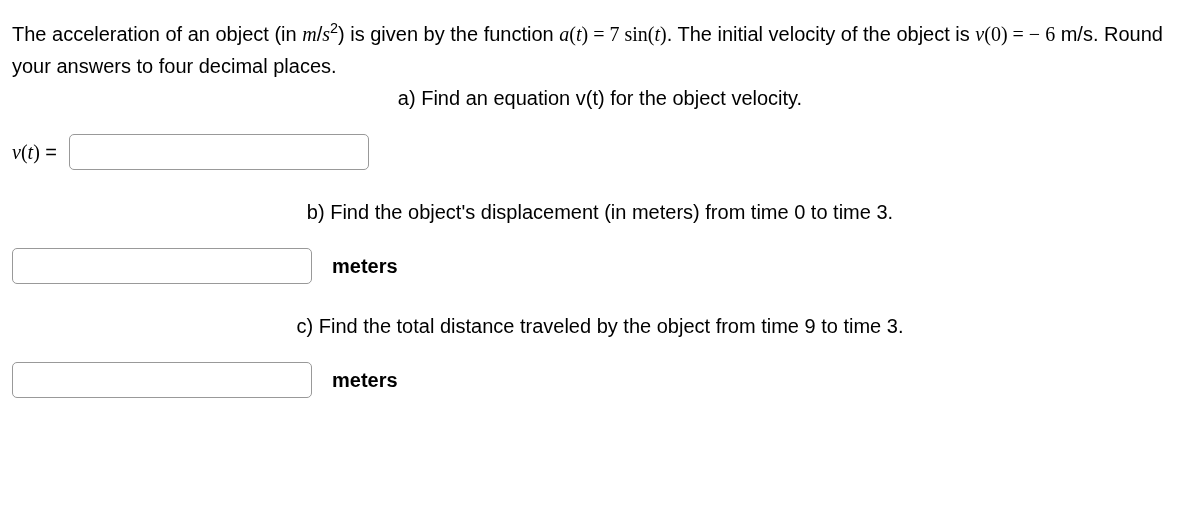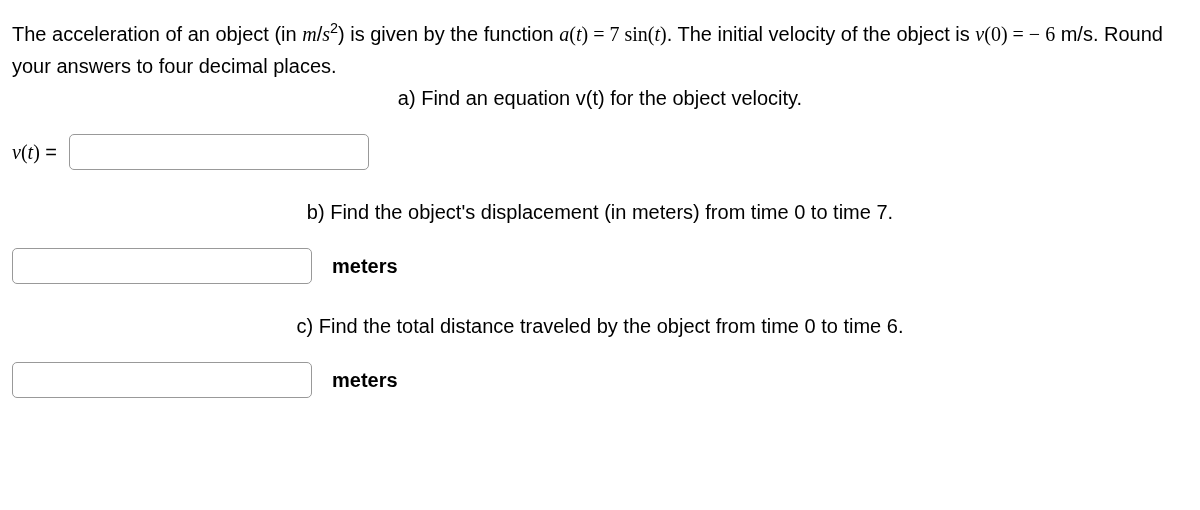--- a/index.html
+++ b/index.html
@@ -62,25 +62,25 @@
   <span>The acceleration of an object (in </span><span class="math-var">m</span><span>/</span><span class="math-var">s</span><span class="sup">2</span><span>) is given by the function </span><span class="math-var">a</span><span class="math-fn">(</span><span class="math-var">t</span><span class="math-fn">)</span><span class="math-fn"> = </span><span class="math-fn">7 </span><span class="math-fn">sin</span><span class="math-fn">(</span><span class="math-var">t</span><span class="math-fn">)</span><span>. The initial velocity of the object is </span><span class="math-var">v</span><span class="math-fn">(</span><span class="math-fn">0</span><span class="math-fn">)</span><span class="math-fn"> = </span><span class="math-fn"> − 6</span><span> m/s. Round your answers to four decimal places.</span>
 </div>
 
 <div class="question-part">a) Find an equation v(t) for the object velocity.</div>
 
 <div class="answer-row">
   <span><span class="math-var">v</span><span class="math-fn">(</span><span class="math-var">t</span><span class="math-fn">)</span><span> = </span></span>
   <input type="text" class="answer-box" style="">
 </div>
 
-<div class="question-part">b) Find the object's displacement (in meters) from time 0 to time 7.</div>
+<div class="question-part">b) Find the object's displacement (in meters) from time 0 to time 3.</div>
 
 <div class="answer-row">
   <input type="text" class="answer-box" style="">
   <span class="unit-label">meters</span>
 </div>
 
-<div class="question-part">c) Find the total distance traveled by the object from time 0 to time 6.</div>
+<div class="question-part">c) Find the total distance traveled by the object from time 9 to time 3.</div>
 
 <div class="answer-row">
   <input type="text" class="answer-box" style="">
   <span class="unit-label">meters</span>
 </div>
 
 </body></html>

